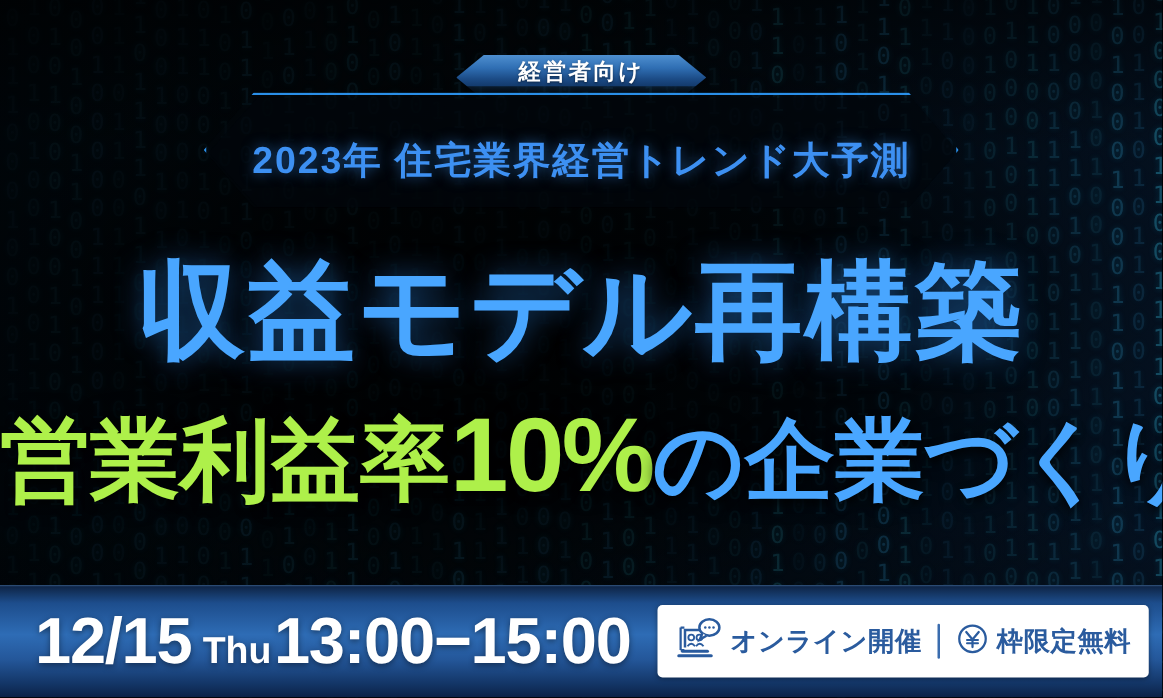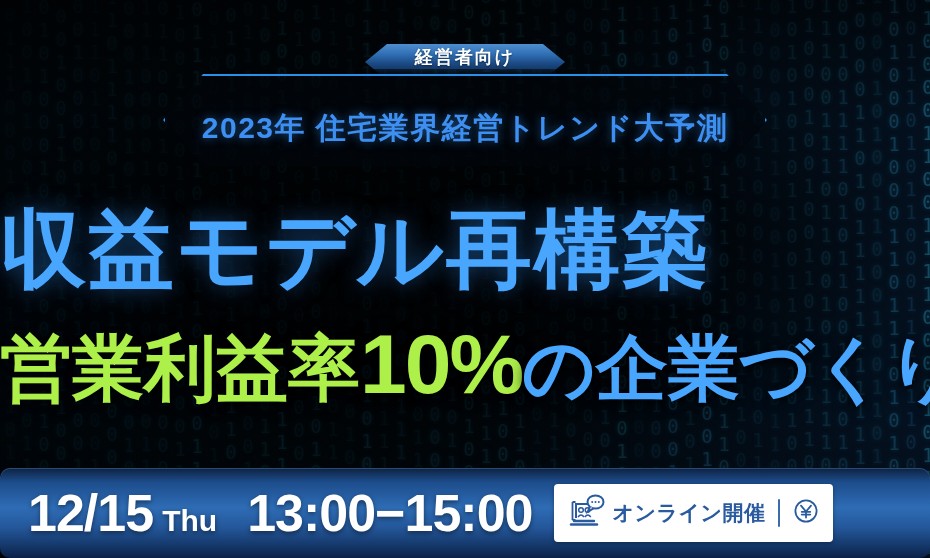--- a/index.html
+++ b/index.html
@@ -59,49 +59,48 @@
     display:flex;align-items:center;justify-content:center;
     box-shadow:0 0 12px rgba(50,120,200,.4);
   }
   #target-badge span{
     color:#fff;font-size:18px;font-weight:700;letter-spacing:2px;
     text-shadow:0 1px 2px rgba(0,0,0,.5);
   }
 
   
   #headline-1{
-    position:absolute;left:0;right:0;top:206px;text-align:left;
+    position:absolute;left:0;right:0;top:206px;text-align:center;
     color:#49a6ff;font-size:86px;font-weight:700;letter-spacing:2px;line-height:1;
     text-shadow:0 0 22px rgba(40,130,220,.55),0 4px 10px rgba(0,0,0,.6);
   }
   #headline-2{
     position:absolute;left:0;right:0;top:322px;text-align:center;
     font-size:72px;font-weight:700;letter-spacing:0px;line-height:1;white-space:nowrap;
     text-shadow:0 0 18px rgba(0,0,0,.55),0 3px 8px rgba(0,0,0,.65);
   }
   .hl-green{color:#aef04a;}
   .hl-num{color:#aef04a;font-size:84px;letter-spacing:-2px;}
   .hl-blue{color:#49a6ff;}
 
   
   #bottom-bar{
     position:absolute;left:0;right:0;bottom:0;height:90px;
     background:
       linear-gradient(180deg,#0d2140 0%,#1d4d8c 16%,#2e6cb5 44%,#24579a 66%,#133566 88%,#0c2146 100%);
     display:flex;align-items:center;
     box-shadow:inset 0 1px 0 rgba(120,180,240,.28);
-    border-radius:10px;
   }
   #bar-datetime{
     margin-left:28px;display:flex;align-items:baseline;color:#fff;
     text-shadow:0 2px 5px rgba(0,0,0,.45);white-space:nowrap;
   }
   #bar-date{font-size:52px;font-weight:700;letter-spacing:-1px;}
   #bar-day{font-size:30px;font-weight:700;margin-left:9px;}
-  #bar-time{font-size:52px;font-weight:700;letter-spacing:-1px;margin-left:30px;}
+  #bar-time{font-size:52px;font-weight:700;letter-spacing:-1px;margin-left:2px;}
 
   #info-box{
     margin-left:22px;height:58px;background:#fff;border-radius:4px;
     display:flex;align-items:center;padding:0 14px;
     box-shadow:0 1px 4px rgba(0,0,0,.35);
   }
   .info-item{display:flex;align-items:center;gap:6px;}
   .info-item .label{color:#2a5b9e;font-size:21px;font-weight:700;letter-spacing:.5px;white-space:nowrap;}
   #info-divider{width:2px;height:28px;background:#3a6cae;margin:0 13px;border-radius:1px;}
   .ic{display:block;}
@@ -173,17 +172,18 @@
 
       <div class="info-item">
         <span class="ic">
           <svg width="26" height="26" viewBox="0 0 26 26" fill="none">
             <circle cx="13" cy="13" r="10.6" stroke="#2a5b9e" stroke-width="1.8" fill="none"></circle>
             <path d="M8 7.6 L13 13.6 L18 7.6" stroke="#2a5b9e" stroke-width="1.8" stroke-linecap="round" fill="none"></path>
             <path d="M13 13.4 V19.6" stroke="#2a5b9e" stroke-width="1.8" stroke-linecap="round"></path>
             <path d="M8.6 13.9 h8.8 M8.6 16.6 h8.8" stroke="#2a5b9e" stroke-width="1.6" stroke-linecap="round"></path>
           </svg>
         </span>
+        <span class="label">枠限定無料</span>
       </div>
 
     </div>
   </div>
 </div>
 
 </body></html>

